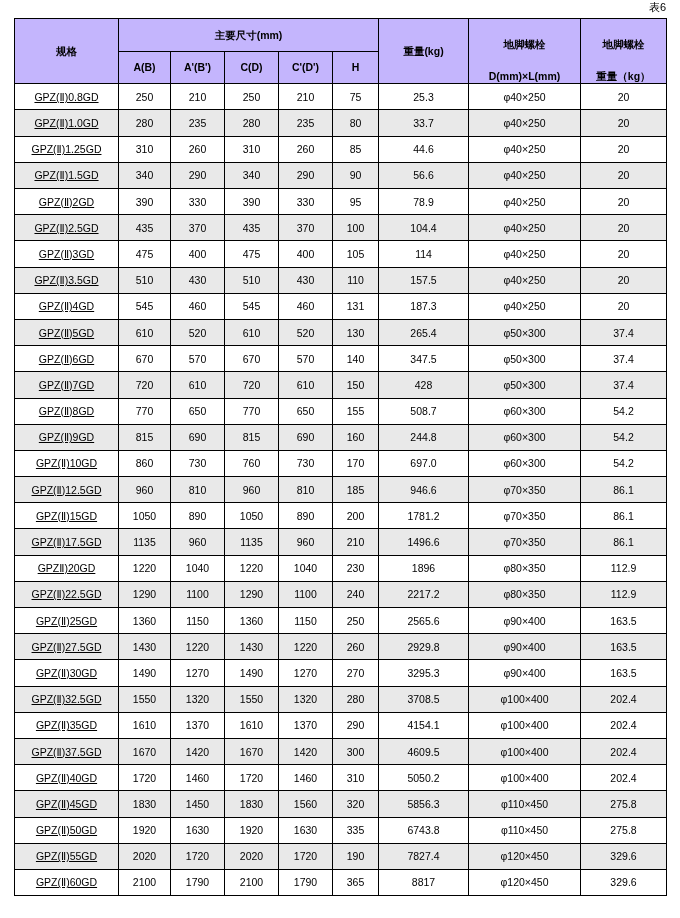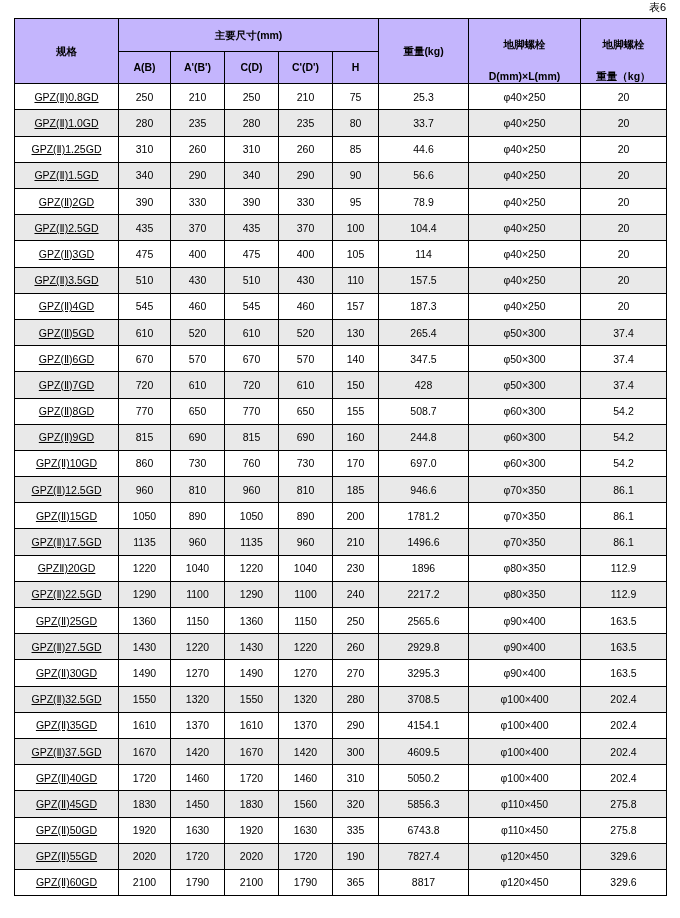--- a/index.html
+++ b/index.html
@@ -213,21 +213,21 @@
             <td>157.5</td>
             <td>φ40×250</td>
             <td>20</td>
           </tr>
           <tr class="plain">
             <td class="spec-name">GPZ(Ⅱ)4GD</td>
             <td>545</td>
             <td>460</td>
             <td>545</td>
             <td>460</td>
-            <td>157</td>
+            <td>131</td>
             <td>187.3</td>
             <td>φ40×250</td>
             <td>20</td>
           </tr>
           <tr class="shade">
             <td class="spec-name">GPZ(Ⅱ)5GD</td>
             <td>610</td>
             <td>520</td>
             <td>610</td>
             <td>520</td>

